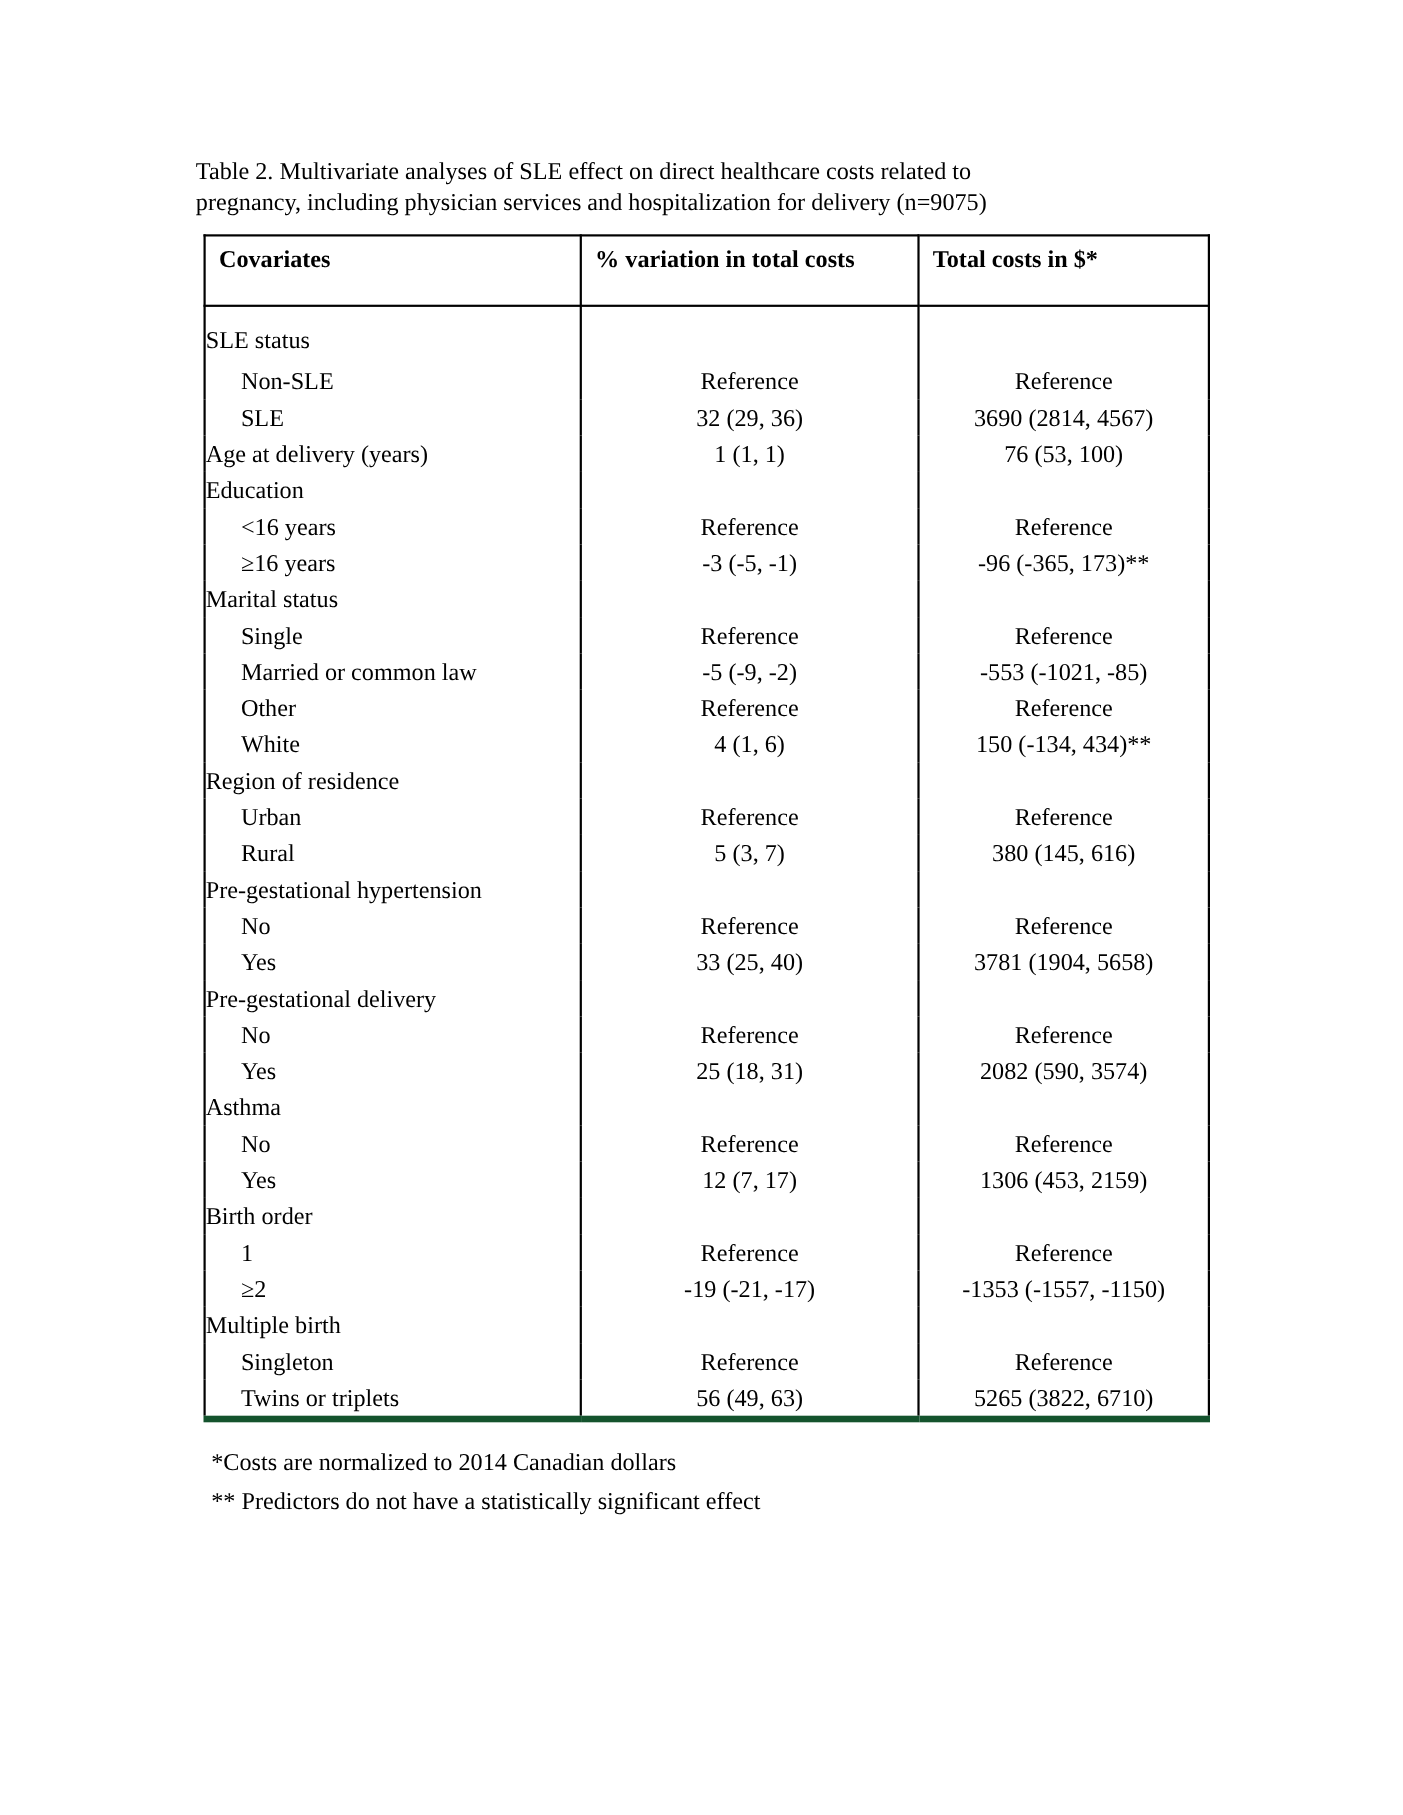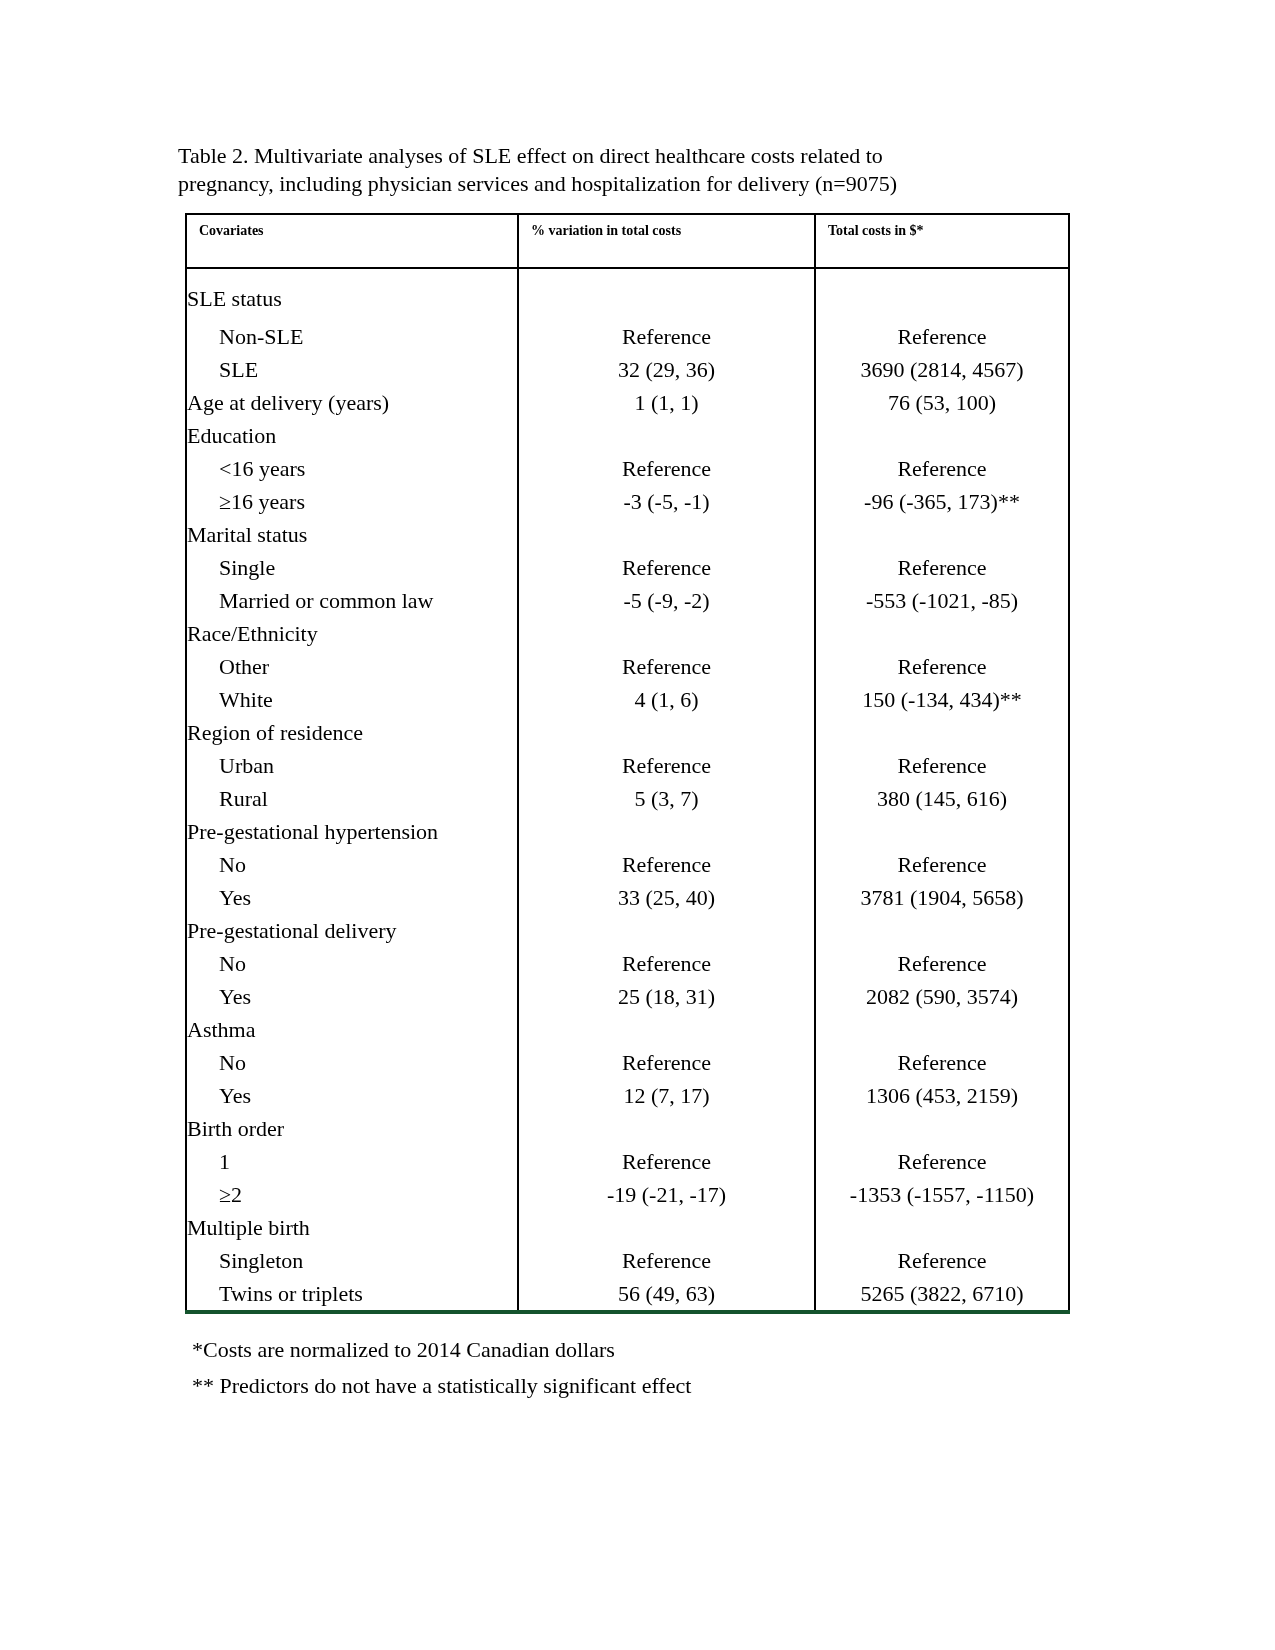--- a/index.html
+++ b/index.html
@@ -34,31 +34,31 @@
   }
   table.data-table, table.data-table th, table.data-table td {
     border: 2px solid #000000;
   }
   
   table.data-table tbody td {
     border-top: none;
     border-bottom: none;
   }
   table.data-table tbody tr:last-child td {
-    border-bottom: 4px solid #14532d;
+    border-bottom: 6px solid #14532d;
   }
   th.col-covariates { width: 318px; }
   th.col-pct        { width: 283px; }
   th.col-cost       { width: 240px; }
   table.data-table th {
-    font-size: 14px;
+    font-size: 22px;
     font-weight: bold;
     text-align: left;
     vertical-align: top;
-    padding: 8px 0 28px 12px;
+    padding: 8px 10px 28px 12px;
   }
   table.data-table th.col-pct,
   table.data-table th.col-cost {
   }
   table.data-table td {
     font-size: 22px;
     height: 33px;
     padding: 0;
     vertical-align: middle;
   }
@@ -137,25 +137,20 @@
             <td class="c1 indent">Single</td>
             <td class="c2">Reference</td>
             <td class="c3">Reference</td>
           </tr>
           <tr>
             <td class="c1 indent">Married or common law</td>
             <td class="c2">-5 (-9, -2)</td>
             <td class="c3">-553 (-1021, -85)</td>
           </tr>
           <tr>
-            <td class="c1 bold">Race/Ethnicity</td>
-            <td class="c2"></td>
-            <td class="c3"></td>
-          </tr>
-          <tr>
             <td class="c1 indent">Other</td>
             <td class="c2">Reference</td>
             <td class="c3">Reference</td>
           </tr>
           <tr>
             <td class="c1 indent">White</td>
             <td class="c2">4 (1, 6)</td>
             <td class="c3">150 (-134, 434)**</td>
           </tr>
           <tr>

